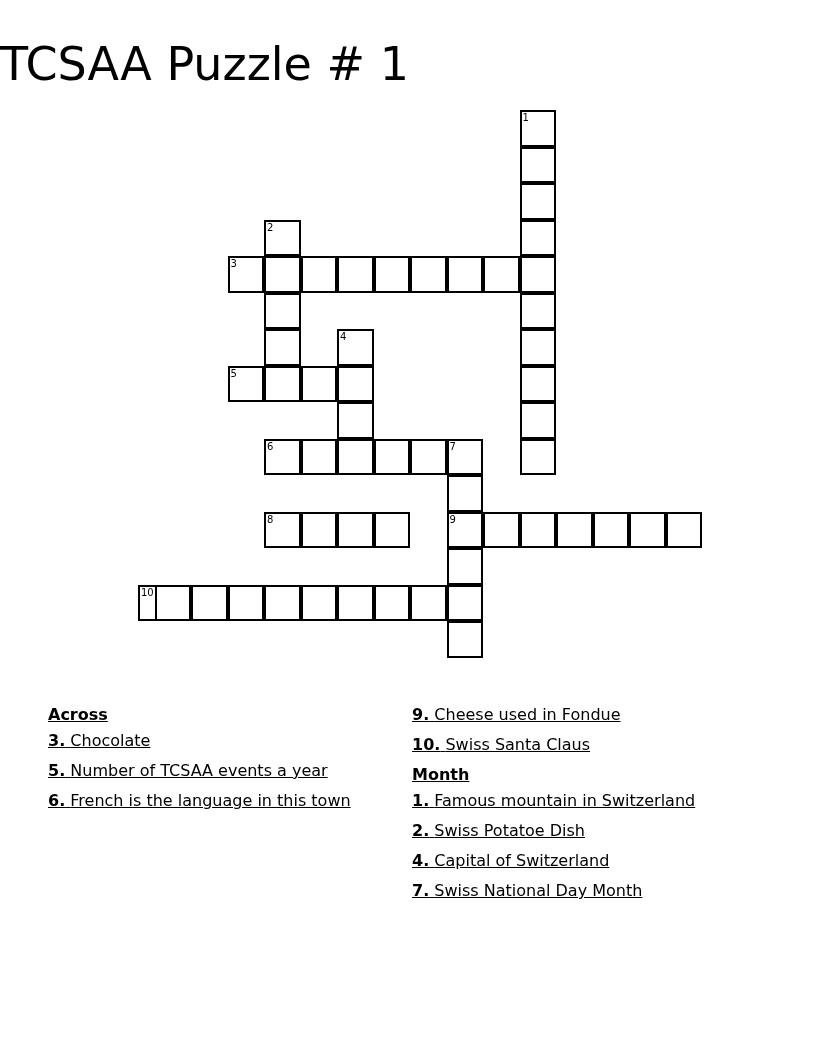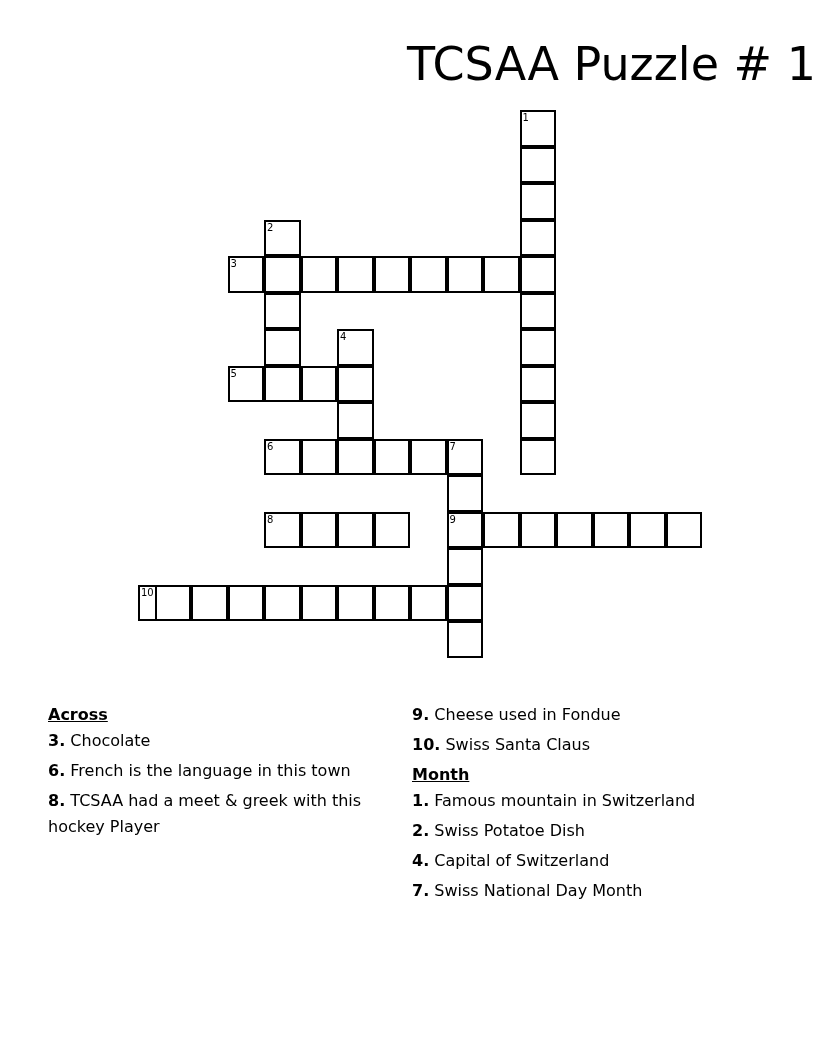--- a/index.html
+++ b/index.html
@@ -1,25 +1,25 @@
 <!DOCTYPE html>
 <html><head>
 <meta charset="utf-8">
 <style>
   html,body{margin:0;padding:0;background:#fff;}
   body{width:816px;height:1056px;position:relative;overflow:hidden;font-family:"DejaVu Sans","Liberation Sans",sans-serif;color:#000;}
-  .title{position:absolute;left:0;top:34px;width:816px;text-align:right;font-size:46px;line-height:60px;}
+  .title{position:absolute;left:0;top:34px;width:816px;text-align:left;font-size:46px;line-height:60px;}
   .grid{position:absolute;left:0;top:0;width:816px;height:700px;}
   .cell{position:absolute;width:36.5px;height:36.5px;box-sizing:border-box;border:2px solid #000;background:#fff;}
   .cell .num{position:absolute;left:1px;top:0px;font-size:10px;line-height:11px;}
   .clues{position:absolute;top:702px;font-size:16px;line-height:26px;}
   .clues.left{left:48px;width:350px;}
   .clues.right{left:412px;width:360px;}
   .hdr{font-weight:bold;text-decoration:underline;}
-  .clue{margin-bottom:4px;}
+  .clue{margin-bottom:4px;text-decoration:underline;}
   .clue b{font-weight:bold;}
 </style>
 </head>
 <body>
 
 <div class="title">TCSAA Puzzle # 1</div>
 
 <div class="grid" id="grid">
     <div class="cell" style="left: 519.5px; top: 110px;">
       <span class="num">1</span>
@@ -96,22 +96,22 @@
     <div class="cell" style="left: 264px; top: 584.5px;"></div>
     <div class="cell" style="left: 300.5px; top: 584.5px;"></div>
     <div class="cell" style="left: 337px; top: 584.5px;"></div>
     <div class="cell" style="left: 373.5px; top: 584.5px;"></div>
     <div class="cell" style="left: 410px; top: 584.5px;"></div>
   </div>
 
 <div class="clues left">
   <div class="hdr">Across</div>
   <div class="clue"><b>3.</b> <span>Chocolate</span></div>
+  <div class="clue"><b>5.</b> <span>Number of TCSAA events a year</span></div>
   <div class="clue"><b>6.</b> <span>French is the language in this town</span></div>
-  <div class="clue"><b>8.</b> <span>TCSAA had a meet &amp; greek with this hockey Player</span></div>
 </div>
 
 <div class="clues right">
   <div class="clue"><b>9.</b> <span>Cheese used in Fondue</span></div>
   <div class="clue"><b>10.</b> <span>Swiss Santa Claus</span></div>
   <div class="hdr">Month</div>
   <div class="clue"><b>1.</b> <span>Famous mountain in Switzerland</span></div>
   <div class="clue"><b>2.</b> <span>Swiss Potatoe Dish</span></div>
   <div class="clue"><b>4.</b> <span>Capital of Switzerland</span></div>
   <div class="clue"><b>7.</b> <span>Swiss National Day Month</span></div>

